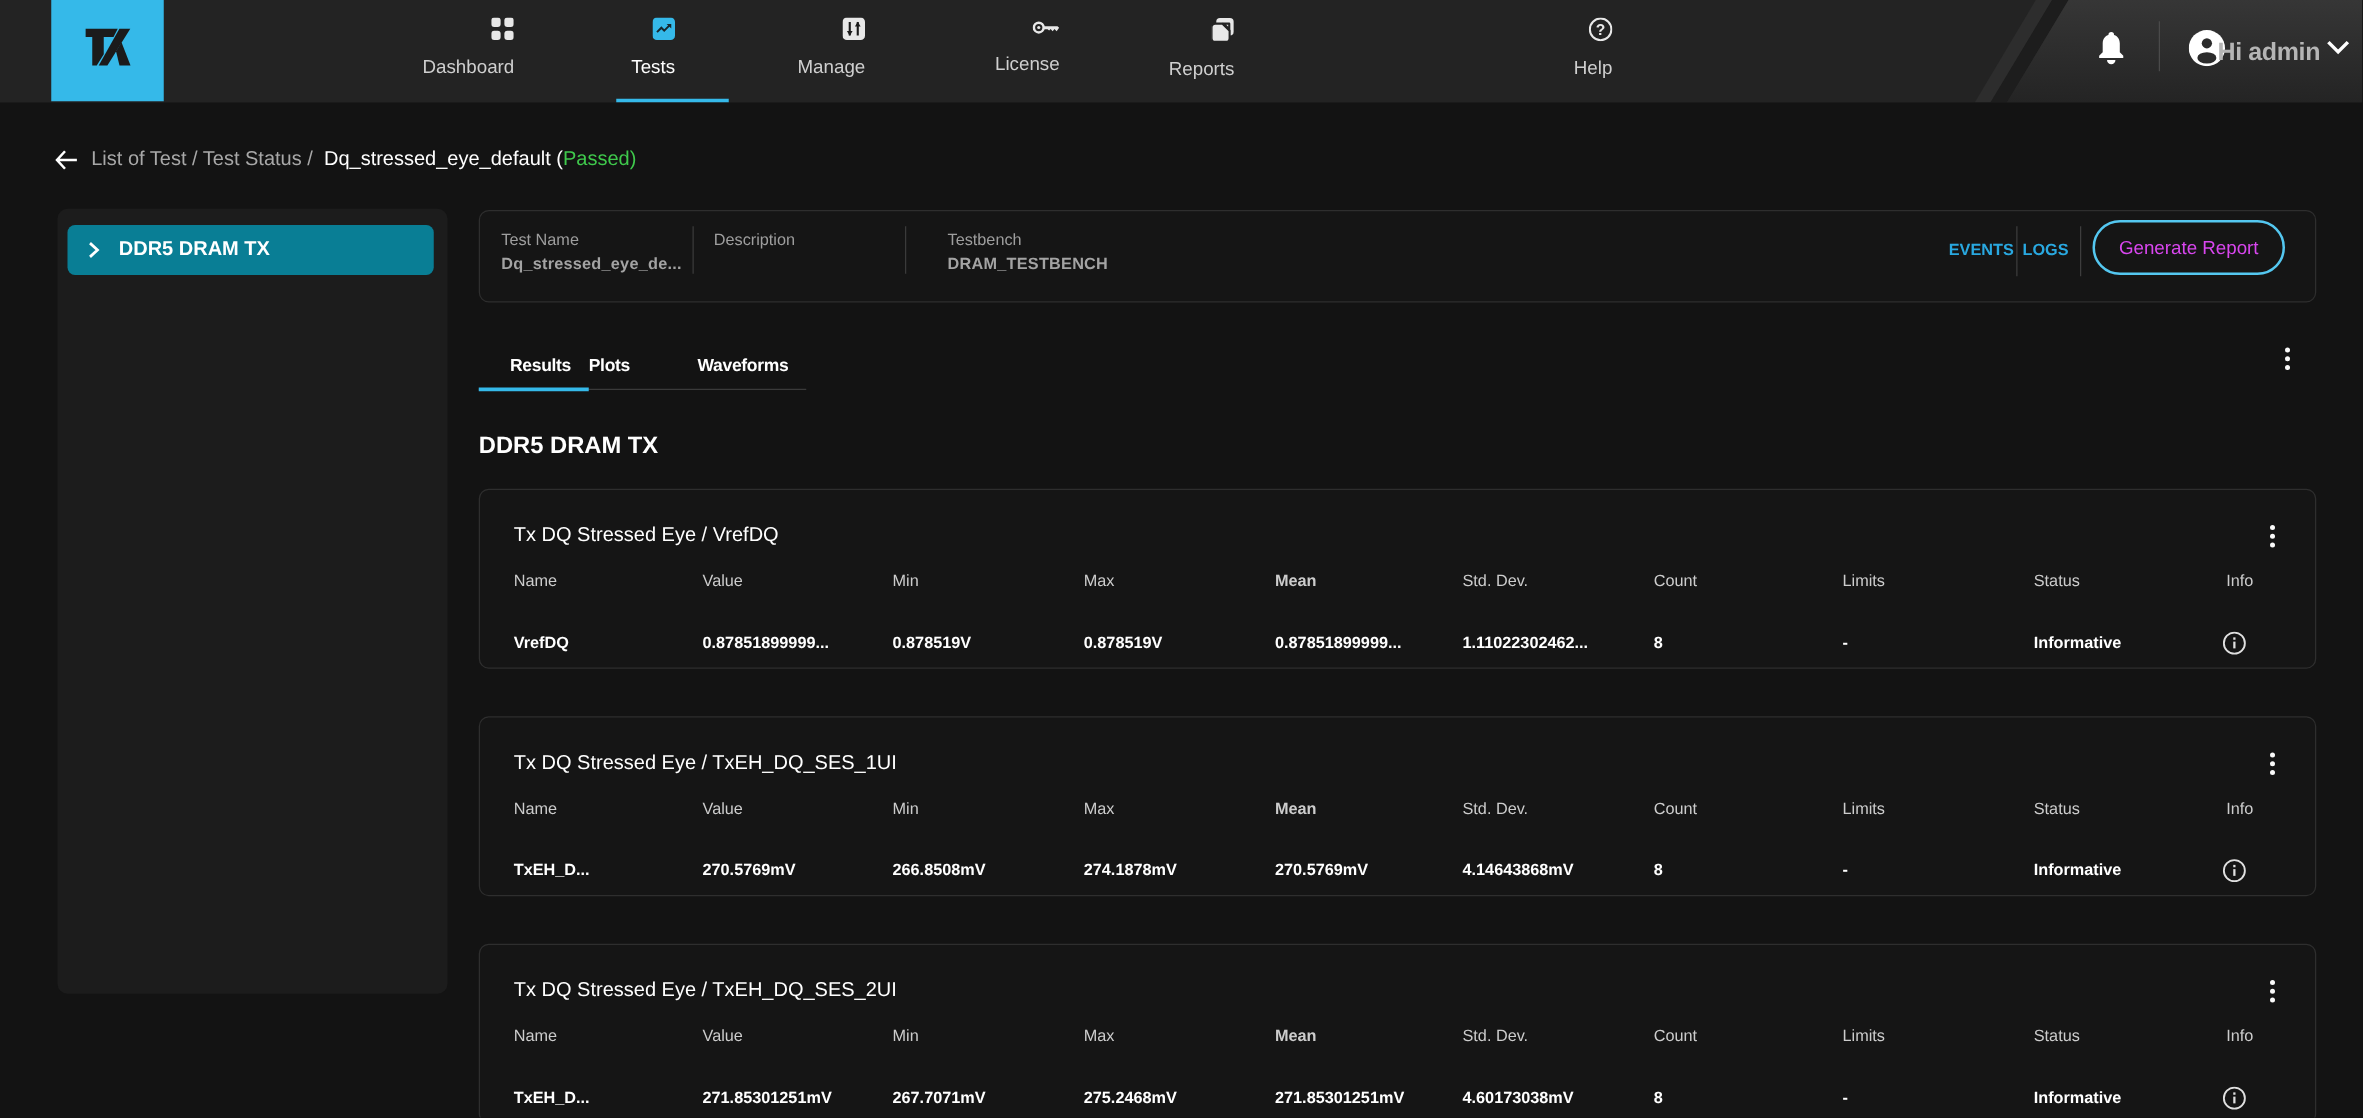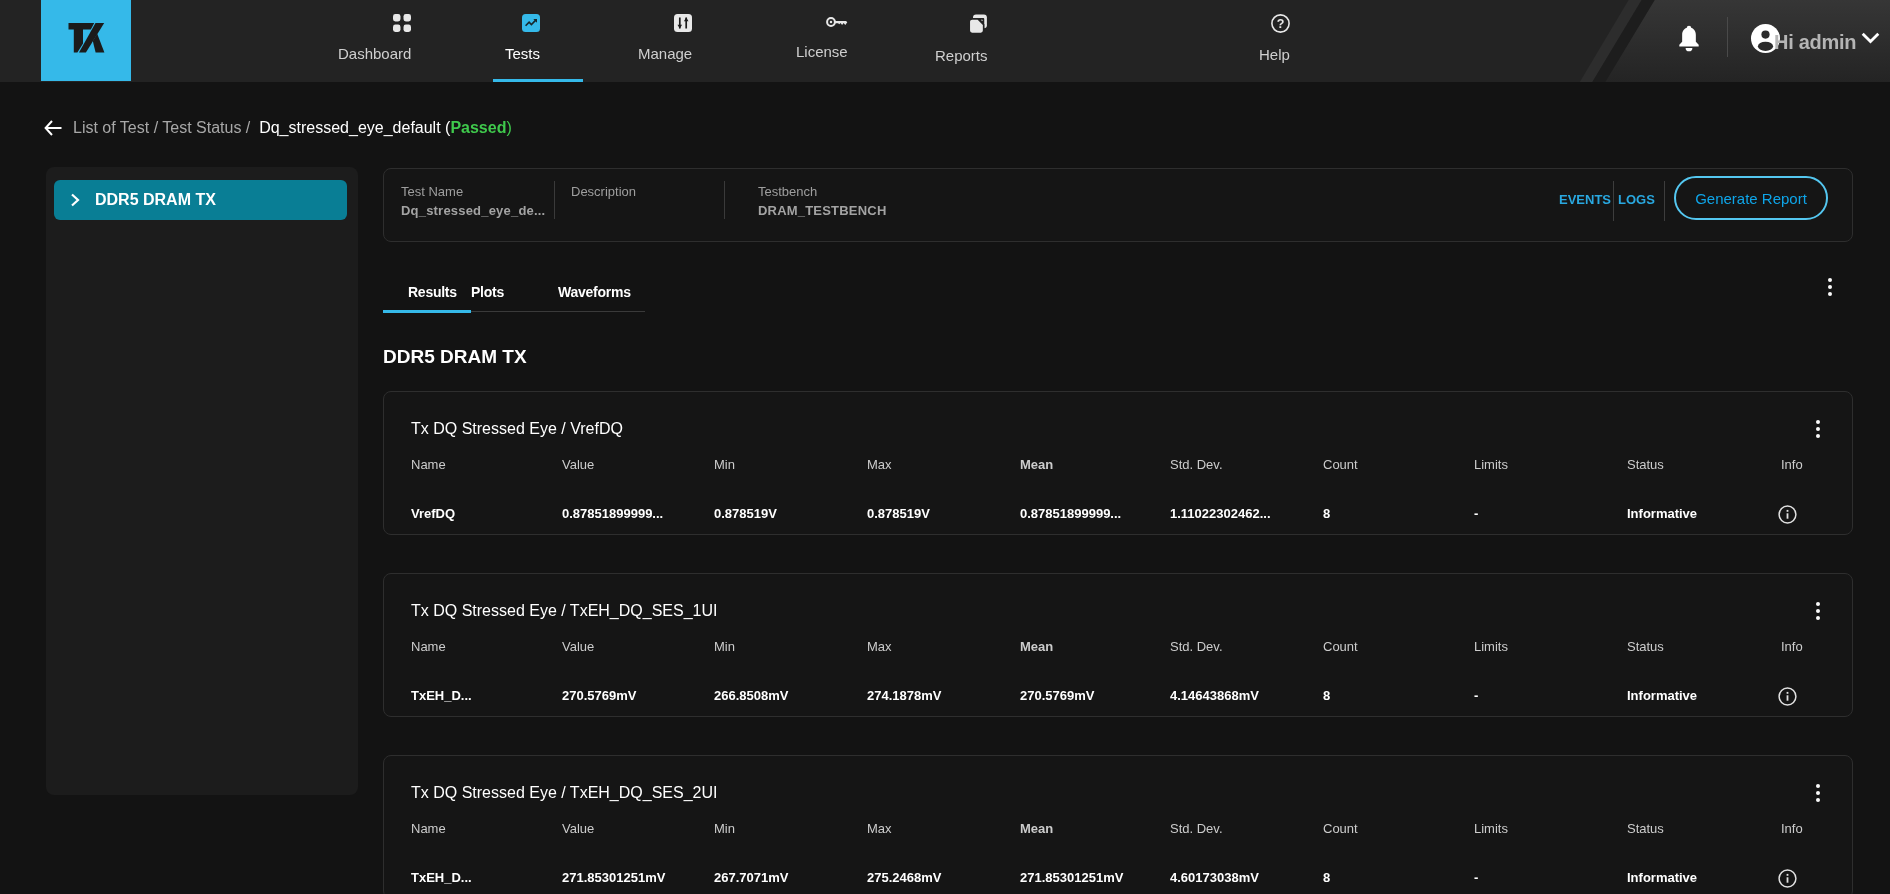--- a/index.html
+++ b/index.html
@@ -23,21 +23,21 @@
 
 .sidebar { position:absolute; left:46px; top:167px; width:312px; height:628px; background:#1c1c1c; border-radius:8px; }
 .side-btn { position:absolute; left:8px; top:13px; width:293px; height:40px; background:#097e95; border-radius:6px; display:flex; align-items:center; color:#fff; font-weight:bold; font-size:16px; }
 
 
 .infocard { position:absolute; left:383px; top:168px; width:1470px; height:74px; background:#151515; border:1px solid #2e2e2e; border-radius:8px; }
 .ic-label { position:absolute; top:15px; font-size:13px; color:#9e9e9e; }
 .ic-value { position:absolute; top:34px; font-size:13px; color:#a3a3a3; font-weight:bold; letter-spacing:0.2px; }
 .ic-div { position:absolute; top:12px; height:38px; width:1px; background:#3a3a3a; }
 .elink { font-size:13px; font-weight:bold; color:#29a8e0; }
-.gen-btn { position:absolute; left:1290px; top:7px; width:154px; height:44px; border:2px solid #54c7f0; border-radius:22px; color:#0ea5e9; font-size:15px; display:flex; align-items:center; justify-content:center; background:transparent; }
+.gen-btn { position:absolute; left:1290px; top:7px; width:154px; height:44px; border:2px solid #54c7f0; border-radius:22px; color:#d946ef; font-size:15px; display:flex; align-items:center; justify-content:center; background:transparent; }
 
 
 .tabs { position:absolute; left:383px; top:275px; }
 .tab { position:absolute; top:9px; font-size:14px; font-weight:bold; color:#fff; letter-spacing:-0.25px; }
 .tab-line-gray { position:absolute; left:0px; top:36px; width:262px; height:1px; background:#3a3a3a; }
 .tab-line-cyan { position:absolute; left:0px; top:35px; width:88px; height:3px; background:#35b9e9; }
 .kebab { width:4px; height:18px; position:absolute; }
 .kebab i, .kebab i:before, .kebab i:after { content:""; display:block; position:absolute; width:4px; height:4px; border-radius:50%; background:#fafafa; }
 .kebab i { top:0; }
 .kebab i:before { top:7px; }
@@ -157,21 +157,21 @@
     <path d="M1.7 1.7 L9.5 9.5 L17.3 1.7" stroke="#fff" stroke-width="2.8" fill="none"></path>
   </svg>
 </div>
 
 <div class="crumb">
   <svg width="18" height="16" viewBox="0 0 18 16" style="margin-right:11px;">
     <path d="M8 1 L1.6 8 L8 15 M2 8 L17.5 8" stroke="#fff" stroke-width="2" fill="none"></path>
   </svg>
   <span>List of Test / Test Status /&nbsp;</span>
     <span class="white">&nbsp;Dq_stressed_eye_default&nbsp;(</span>
-    <span class="green" style="font-weight:bold;">Passed</span>
+    <span class="green" style="font-weight:normal;">Passed</span>
     <span class="green">)</span>
 </div>
 
 <div class="sidebar">
   <div class="side-btn">
     <svg width="10" height="14" viewBox="0 0 10 14" style="margin-left:16px;">
       <path d="M2 1.5 L8 7 L2 12.5" stroke="#fff" stroke-width="2.2" fill="none"></path>
     </svg>
     <span style="margin-left:15px;">DDR5 DRAM TX</span>
   </div>

